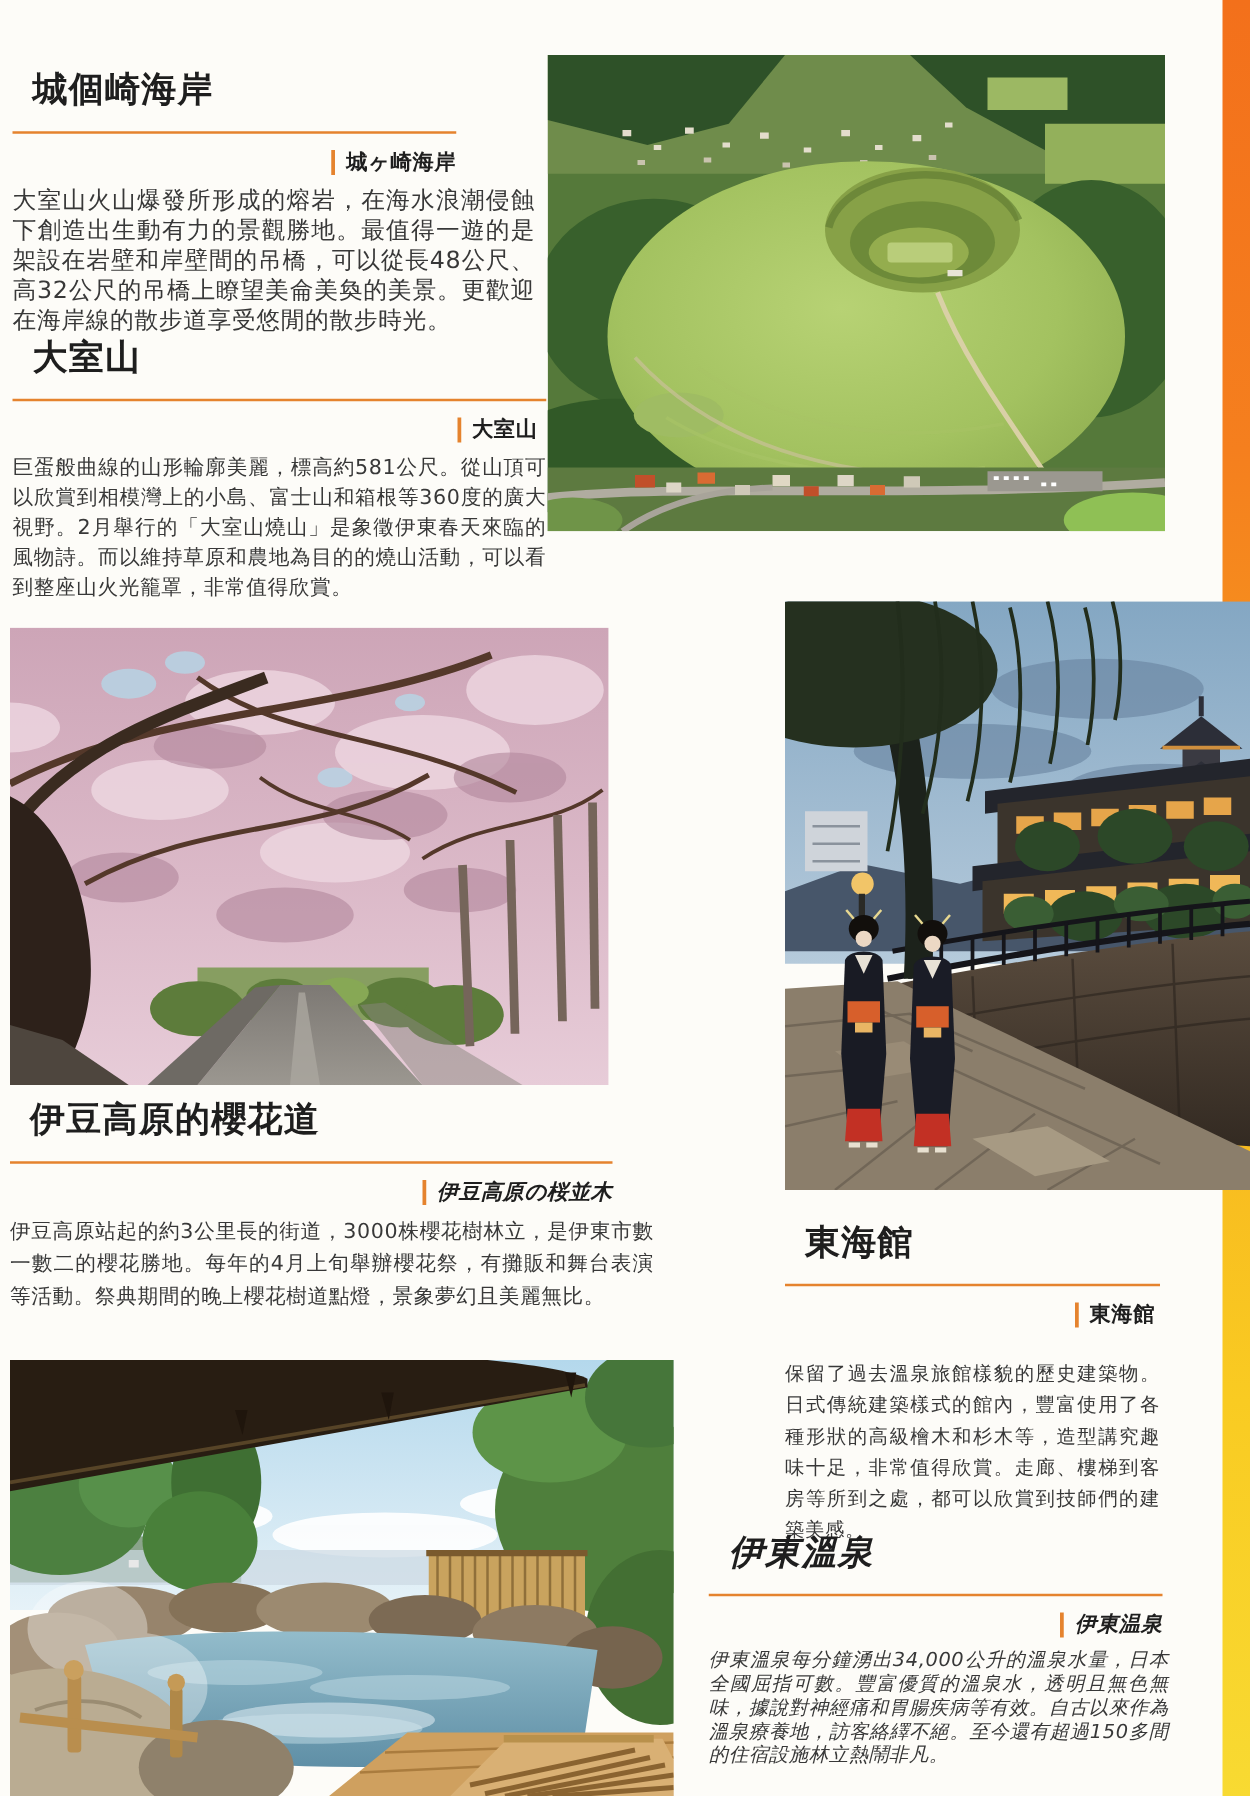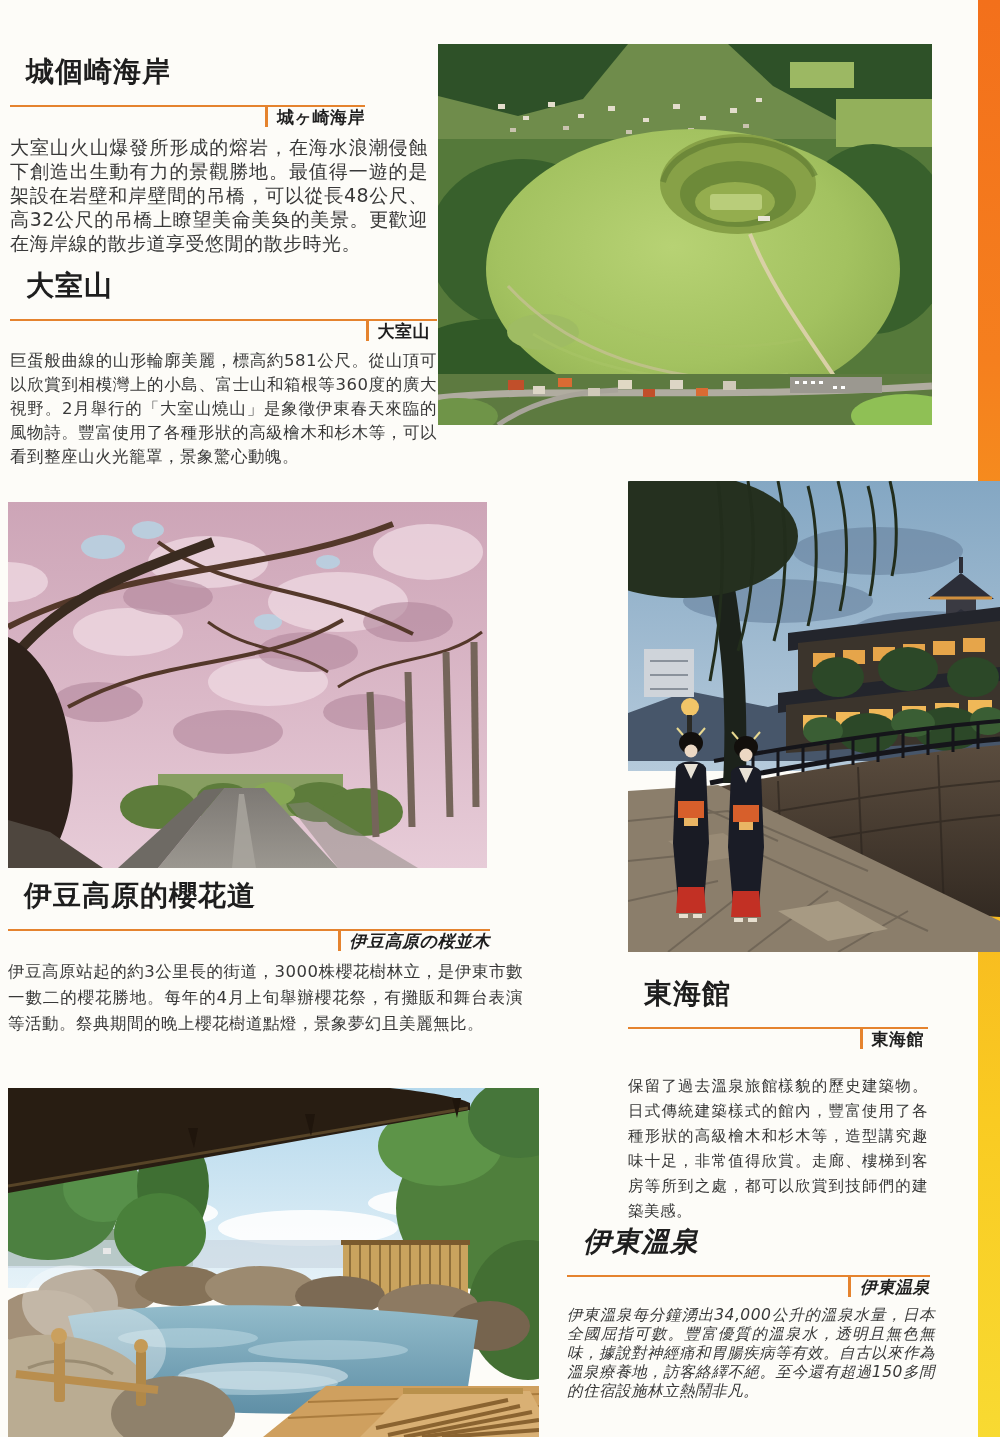--- a/index.html
+++ b/index.html
@@ -10,21 +10,21 @@
   }
   .stripe{
     position:absolute;top:0;right:0;width:22px;height:1437px;
     background:linear-gradient(180deg,#f3701b 0%,#f57f1e 25%,#f69a1e 45%,#f8b91f 62%,#f9cb22 78%,#f8da32 100%);
   }
   .sec{position:absolute;}
   .sec h2{
     margin:16px;font-size:28px;line-height:35px;font-weight:bold;color:#1e1e1e;letter-spacing:1px;
   }
   .rule{height:2px;background:#e5832e;margin-top:1px;}
-  .tagrow{display:flex;justify-content:flex-end;align-items:flex-start;margin-top:0;height:21px;}
+  .tagrow{display:flex;justify-content:flex-end;align-items:flex-start;margin-top:13px;height:21px;}
   .tick{width:3px;height:20px;background:#e5832e;margin-right:9px;flex:none;}
   .tag{font-size:17px;font-weight:bold;color:#1e1e1e;line-height:20px;letter-spacing:.5px;}
   .body{
     margin:0;color:#383838;text-align:justify;letter-spacing:.5px;
   }
   #sec-jogasaki .body{margin-top:7px;font-size:19px;line-height:24px;width:418px;}
   #sec-omuro    .body{margin-top:7px;font-size:16.5px;line-height:24px;width:427px;}
   #sec-sakura   .body{margin-top:7px;font-size:16.5px;line-height:26px;width:515px;}
   #sec-tokaikan .body{margin-top:24px;font-size:15.5px;line-height:25px;width:300px;}
   #sec-itoonsen .body{margin-top:8px;font-size:15.5px;line-height:19px;width:368px;}
@@ -125,21 +125,21 @@
     </svg>
   </figure>
 
   <section class="sec" id="sec-omuro" style="left:10px;top:252px;width:427px;">
     <h2>大室山</h2>
     <div class="rule" style="width:427px;"></div>
     <div class="tagrow" style="width:420px;">
       <span class="tick"></span>
       <span class="tag">大室山</span>
     </div>
-    <p class="body">巨蛋般曲線的山形輪廓美麗，標高約581公尺。從山頂可以欣賞到相模灣上的小島、富士山和箱根等360度的廣大視野。2月舉行的「大室山燒山」是象徵伊東春天來臨的風物詩。豐富使用了各種形狀的高級檜木和杉木等，可以看到整座山火光籠罩，景象驚心動魄。</p>
+    <p class="body">巨蛋般曲線的山形輪廓美麗，標高約581公尺。從山頂可以欣賞到相模灣上的小島、富士山和箱根等360度的廣大視野。2月舉行的「大室山燒山」是象徵伊東春天來臨的風物詩。而以維持草原和農地為目的的燒山活動，可以看到整座山火光籠罩，非常值得欣賞。</p>
   </section>
 
   <figure class="photo" style="left:8px;top:502px;width:479px;height:366px;">
     <svg viewBox="0 0 479 366" preserveAspectRatio="none" aria-hidden="true">
       <defs>
         <linearGradient id="canopy" x1="0" y1="0" x2="0" y2="1">
           <stop offset="0%" stop-color="#cda5b7"></stop>
             <stop offset="55%" stop-color="#dbb9c8"></stop>
             <stop offset="100%" stop-color="#e7ccd8"></stop>
         </linearGradient>

